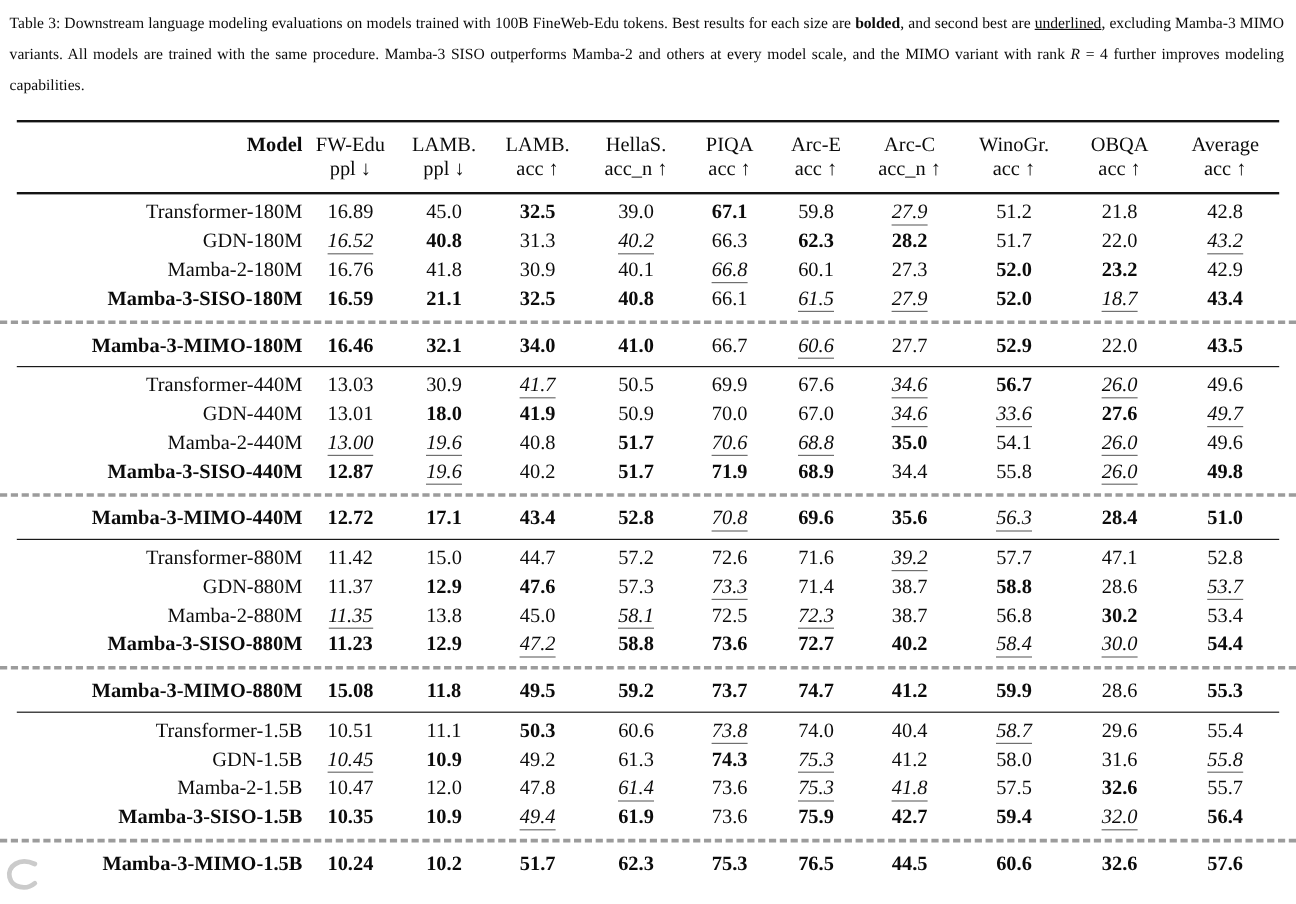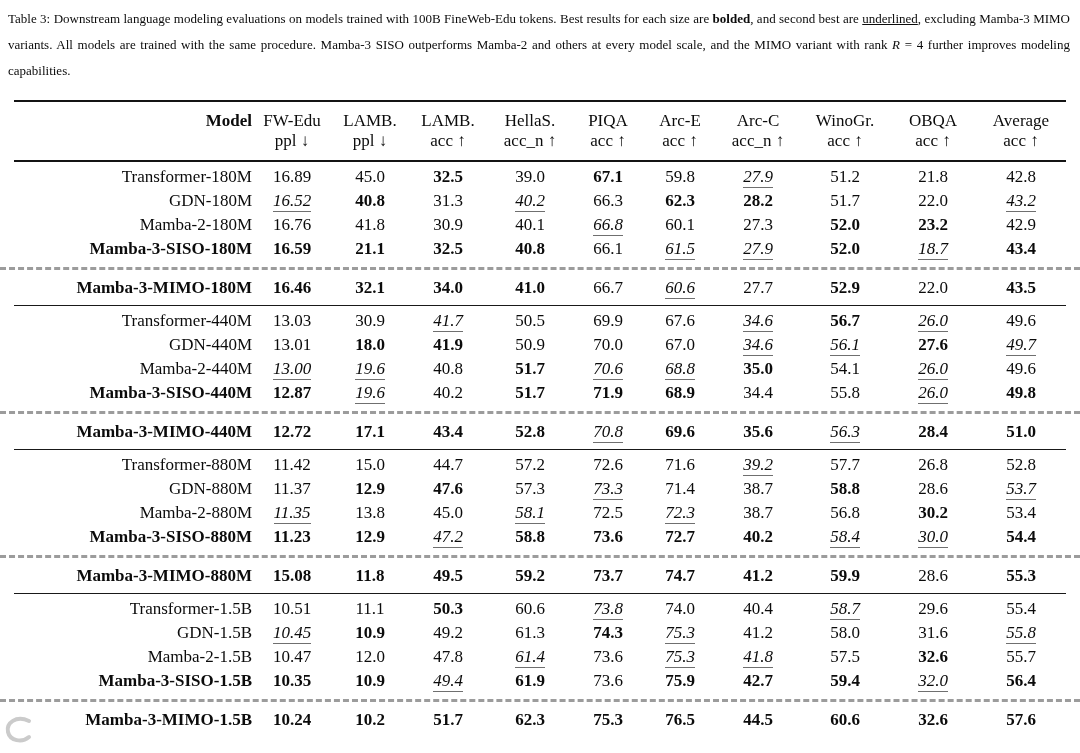--- a/index.html
+++ b/index.html
@@ -218,21 +218,21 @@
       </tr>
       <tr>
         <td class="model">GDN-440M</td>
         <td><span>13.01</span></td>
         <td><span class="bold">18.0</span></td>
         <td><span class="bold">41.9</span></td>
         <td><span>50.9</span></td>
         <td><span>70.0</span></td>
         <td><span>67.0</span></td>
         <td><span class="underline">34.6</span></td>
-        <td><span class="underline">56.1</span></td>
+        <td><span class="underline">33.6</span></td>
         <td><span class="bold">27.6</span></td>
         <td><span class="underline">49.7</span></td>
       </tr>
       <tr>
         <td class="model">Mamba-2-440M</td>
         <td><span class="underline">13.00</span></td>
         <td><span class="underline">19.6</span></td>
         <td><span>40.8</span></td>
         <td><span class="bold">51.7</span></td>
         <td><span class="underline">70.6</span></td>
@@ -281,21 +281,21 @@
       <tr class="first-row">
         <td class="model">Transformer-880M</td>
         <td><span>11.42</span></td>
         <td><span>15.0</span></td>
         <td><span>44.7</span></td>
         <td><span>57.2</span></td>
         <td><span>72.6</span></td>
         <td><span>71.6</span></td>
         <td><span class="underline">39.2</span></td>
         <td><span>57.7</span></td>
-        <td><span>26.8</span></td>
+        <td><span>47.1</span></td>
         <td><span>52.8</span></td>
       </tr>
       <tr>
         <td class="model">GDN-880M</td>
         <td><span>11.37</span></td>
         <td><span class="bold">12.9</span></td>
         <td><span class="bold">47.6</span></td>
         <td><span>57.3</span></td>
         <td><span class="underline">73.3</span></td>
         <td><span>71.4</span></td>

